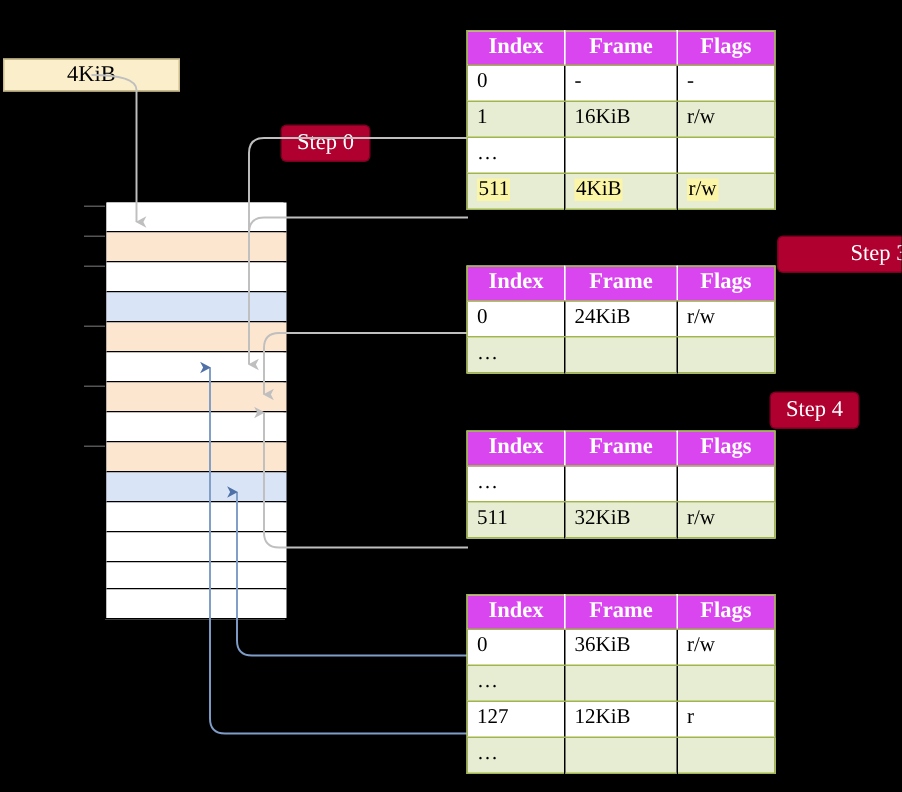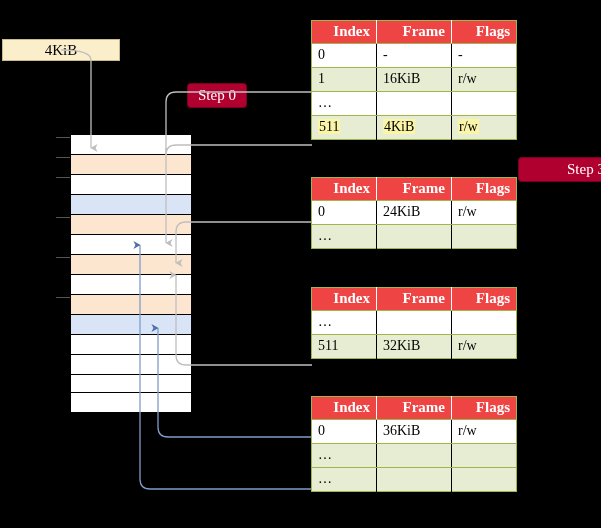--- a/index.html
+++ b/index.html
@@ -83,25 +83,25 @@
   .ptable {
     position: absolute;
     border-collapse: collapse;
     background: #FFFFFF;
     font-family: "Liberation Serif", "DejaVu Serif", serif;
     font-size: 14px;
     box-sizing: border-box;
     border: 1px solid #A0B54A;
   }
   .ptable th {
-    background: #ef4444;
+    background: #d946ef;
     color: #FFFFFF;
     font-weight: bold;
     font-size: 15px;
-    text-align: right;
+    text-align: center;
     padding: 2px 6px 3px 6px;
     border-right: 1px solid #FFFFFF;
     border-bottom: 1px solid #A0B54A;
     white-space: nowrap;
     margin-left: 28px;
   }
   .ptable th:last-child { border-right: none; }
   .ptable td {
     padding: 3px 6px 4px 6px;
     border-right: 1px solid #000000;
@@ -136,20 +136,23 @@
 
   <div class="page-box" style="left:2px; top:39px; width:118px; height:22px; line-height:21px;">
     <span>4KiB</span>
   </div>
 
   <div class="badge" style="left:188px; top:40px;margin-top:44px;">
     <span>Step 0</span>
   </div>
   <div class="badge" style="left:519px; top:158px;padding-left:48px;">
     <span>Step 3</span>
+  </div>
+  <div class="badge" style="left:514px; top:262px;">
+    <span>Step 4</span>
   </div>
 
   <div class="tick" style="left:56px; top:137px;"></div>
   <div class="tick" style="left:56px; top:157px;"></div>
   <div class="tick" style="left:56px; top:177px;"></div>
   <div class="tick" style="left:56px; top:217px;"></div>
   <div class="tick" style="left:56px; top:257px;"></div>
   <div class="tick" style="left:56px; top:297px;"></div>
 
   <div id="memcol">
@@ -287,20 +290,25 @@
       <tr>
         <td>0</td>
         <td>36KiB</td>
         <td>r/w</td>
       </tr>
       <tr class="alt">
         <td class="dots">…</td>
         <td></td>
         <td></td>
       </tr>
+      <tr>
+        <td>127</td>
+        <td>12KiB</td>
+        <td>r</td>
+      </tr>
       <tr class="alt">
         <td class="dots">…</td>
         <td></td>
         <td></td>
       </tr>
     </tbody>
   </table>
 
 </div>
 

